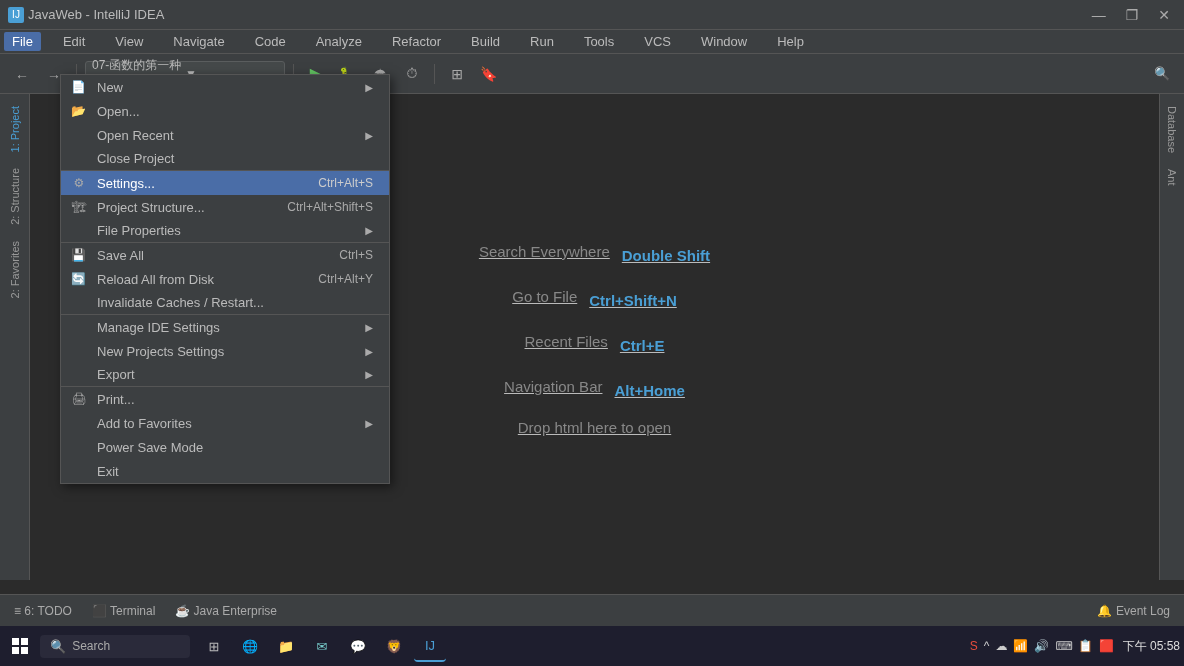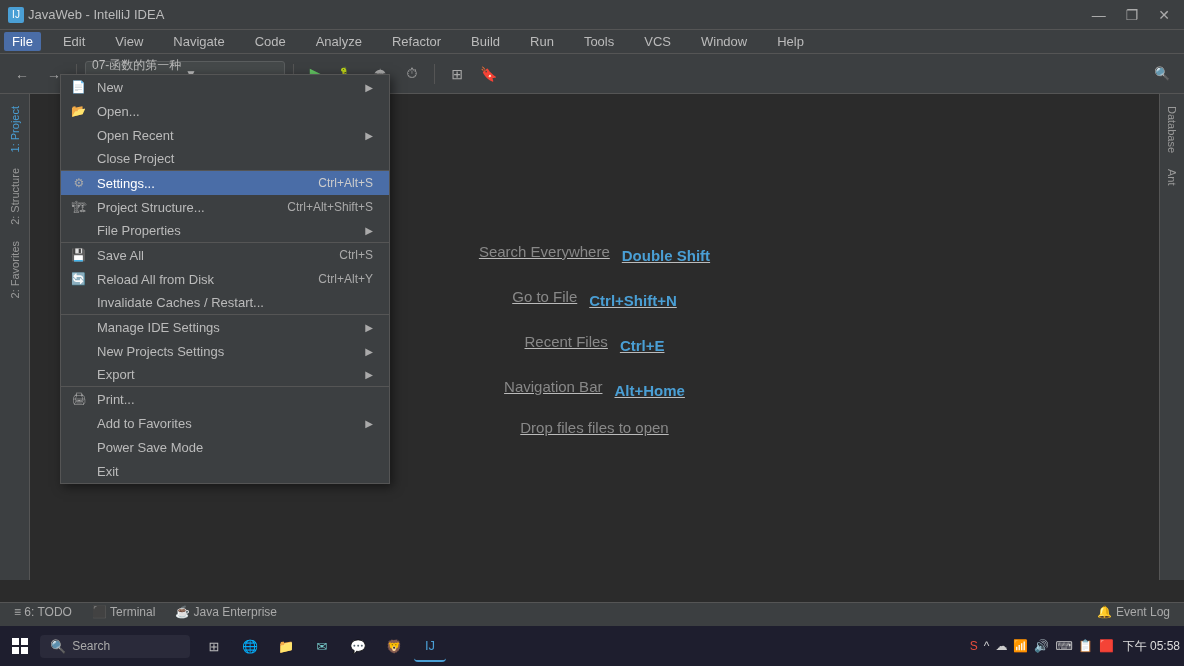--- a/index.html
+++ b/index.html
@@ -274,25 +274,25 @@
       left: 0;
       right: 0;
     }
     .status-icon {
       margin-right: 4px;
       font-size: 12px;
     }
 
     
     .bottom-bar {
-      height: 24px;
+      height: 32px;
       background: #3c3f41;
       border-top: 1px solid #555;
       display: flex;
-      align-items: flex-start;
+      align-items: center;
       padding: 0 8px;
       gap: 8px;
       position: absolute;
       bottom: 0;
       left: 0;
       right: 0;
     }
     .bottom-tab {
       display: flex;
       align-items: center;
@@ -434,21 +434,21 @@
     </div>
     <div class="editor-hint">
       <span class="hint-label">Recent Files</span>
       <span class="hint-shortcut">Ctrl+E</span>
     </div>
     <div class="editor-hint">
       <span class="hint-label">Navigation Bar</span>
       <span class="hint-shortcut">Alt+Home</span>
     </div>
     <div class="editor-hint">
-      <span class="hint-label">Drop files files to open</span>
+      <span class="hint-label">Drop html here to open</span>
     </div>
 
     <div class="dropdown-menu" style="top: -20px; left: 30px;">
 
       <div class="dropdown-item">
         <span class="item-icon">📄</span>
         <span class="item-label">New</span>
         <span class="item-arrow">▶</span>
       </div>
 

